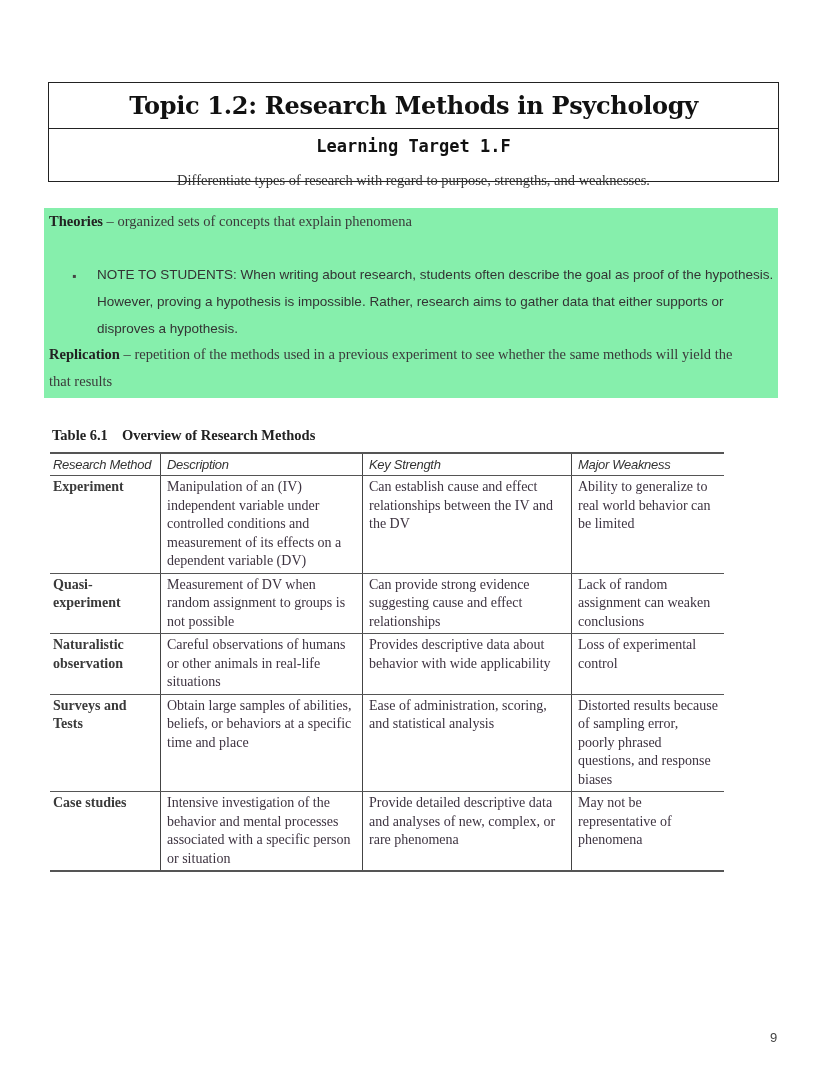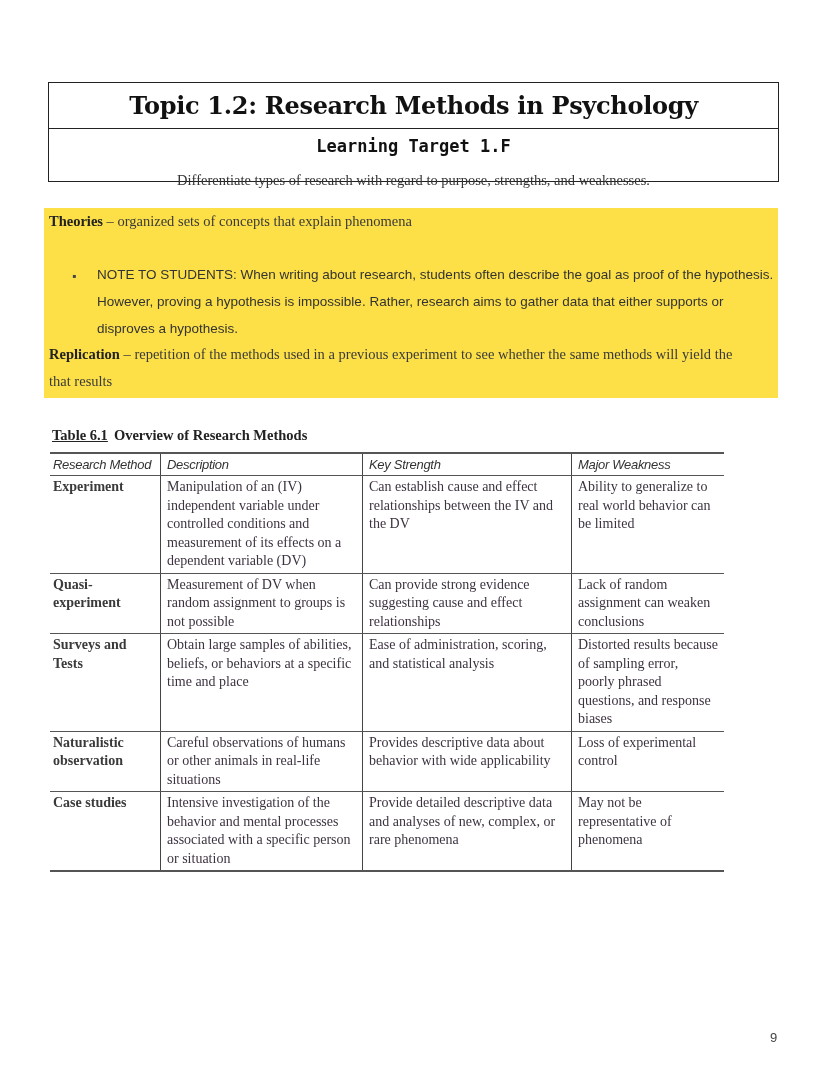--- a/index.html
+++ b/index.html
@@ -22,21 +22,21 @@
     font-family: "DejaVu Sans Mono", monospace; font-weight: bold;
     font-size: 17px; color: #111; line-height: 20px;
   }
   .lt-desc {
     font-family: Liberation Serif, serif; font-size: 14.5px; color: #333;
     line-height: 18px; margin-top: 15px;
   }
 
   .defs {
     position: absolute; left: 44px; top: 208px; width: 734px; height: 190px;
-    background: #fde047;
+    background: #86efac;
   }
   .defs .line {
     position: absolute; left: 5px;
     font-family: "Liberation Serif", serif; font-size: 14.5px; color: #3a3a3a;
     white-space: nowrap;
   }
   .defs .line b { color: #222; }
   .defs .note {
     position: absolute; left: 53px;
     font-family: "Liberation Sans", sans-serif; font-size: 13.5px; color: #333;
@@ -45,21 +45,21 @@
   .defs .bullet {
     position: absolute; left: 28px;
     font-family: "Liberation Sans", sans-serif; font-size: 12px; color: #444;
   }
 
   .table-caption {
     position: absolute; left: 52px; top: 427px;
     font-family: "Liberation Serif", serif; font-weight: bold; font-size: 14.5px; color: #222;
     white-space: nowrap;
   }
-  .table-caption .num { margin-right: 6px; text-decoration: underline; }
+  .table-caption .num { margin-right: 14px; }
 
   table.methods {
     position: absolute; left: 50px; top: 452px; width: 674px;
     border-collapse: collapse;
     font-family: "Liberation Serif", serif; font-size: 14px; color: #3d3340;
   }
   table.methods th {
     font-family: "Liberation Sans", sans-serif; font-style: italic; font-weight: normal;
     font-size: 13px; color: #333; text-align: left; vertical-align: bottom;
     padding: 3px 6px 3px 3px; line-height: 15px; letter-spacing: -0.3px;
@@ -127,30 +127,30 @@
       <td class="col-strength">Can establish cause and effect relationships between the IV and the DV</td>
       <td>Ability to generalize to real world behavior can be limited</td>
     </tr>
     <tr>
       <td class="col-method">Quasi-experiment</td>
       <td class="col-desc">Measurement of DV when random assignment to groups is not possible</td>
       <td class="col-strength">Can provide strong evidence suggesting cause and effect relationships</td>
       <td>Lack of random assignment can weaken conclusions</td>
     </tr>
     <tr>
+      <td class="col-method">Naturalistic observation</td>
+      <td class="col-desc">Careful observations of humans or other animals in real-life situations</td>
+      <td class="col-strength">Provides descriptive data about behavior with wide applicability</td>
+      <td>Loss of experimental control</td>
+    </tr>
+    <tr>
       <td class="col-method">Surveys and Tests</td>
       <td class="col-desc">Obtain large samples of abilities, beliefs, or behaviors at a specific time and place</td>
       <td class="col-strength">Ease of administration, scoring, and statistical analysis</td>
       <td>Distorted results because of sampling error, poorly phrased questions, and response biases</td>
-    </tr>
-    <tr>
-      <td class="col-method">Naturalistic observation</td>
-      <td class="col-desc">Careful observations of humans or other animals in real-life situations</td>
-      <td class="col-strength">Provides descriptive data about behavior with wide applicability</td>
-      <td>Loss of experimental control</td>
     </tr>
     <tr>
       <td class="col-method">Case studies</td>
       <td class="col-desc">Intensive investigation of the behavior and mental processes associated with a specific person or situation</td>
       <td class="col-strength">Provide detailed descriptive data and analyses of new, complex, or rare phenomena</td>
       <td>May not be representative of phenomena</td>
     </tr>
   </tbody>
 </table>
 

